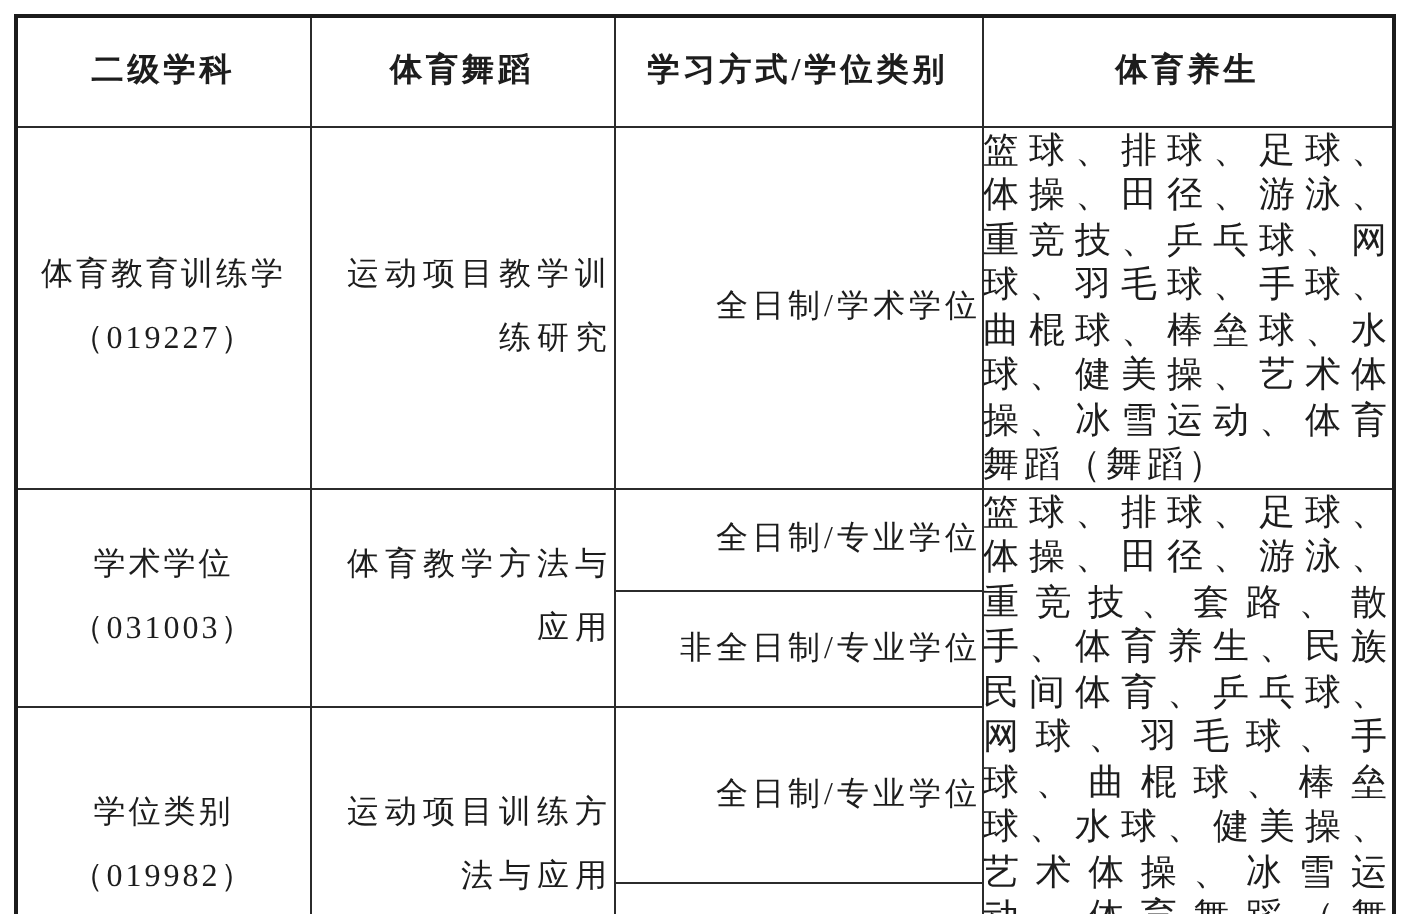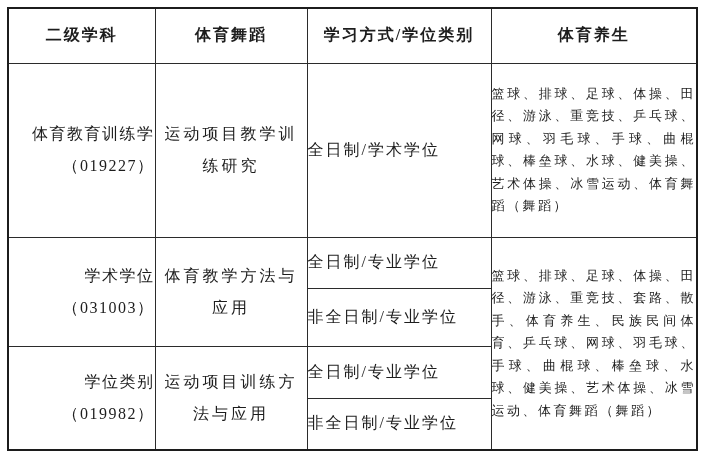--- a/index.html
+++ b/index.html
@@ -42,42 +42,42 @@
   tr.h-row3a   { height: 52px; }
   tr.h-row3b   { height: 52px; }
 
   th.hdr {
     font-weight: bold;
     text-align: center;
     letter-spacing: 2px;
     font-size: 16px;
   }
   td.c-discipline {
-    text-align: right;
+    text-align: center;
     line-height: 32px;
     letter-spacing: 1.5px;
   }
   td.c-direction {
-    text-align: center;
+    text-align: right;
     padding: 0 17px 0 11px;
     line-height: 32px;
     letter-spacing: 3px;
   }
   td.c-mode {
-    text-align: left;
+    text-align: right;
     letter-spacing: 2px;
     white-space: nowrap;
   }
   td.c-sports {
     vertical-align: top;
     text-align: justify;
     padding: 5px 4px 4px 6px;
     line-height: 22.5px;
     letter-spacing: 2.5px;
-    font-size: 13px;
+    font-size: 18px;
   }
 </style>
 </head>
 <body>
 
 <div class="page">
   <table class="doc-table">
     <colgroup>
       <col style="width:147px">
       <col style="width:152px">

